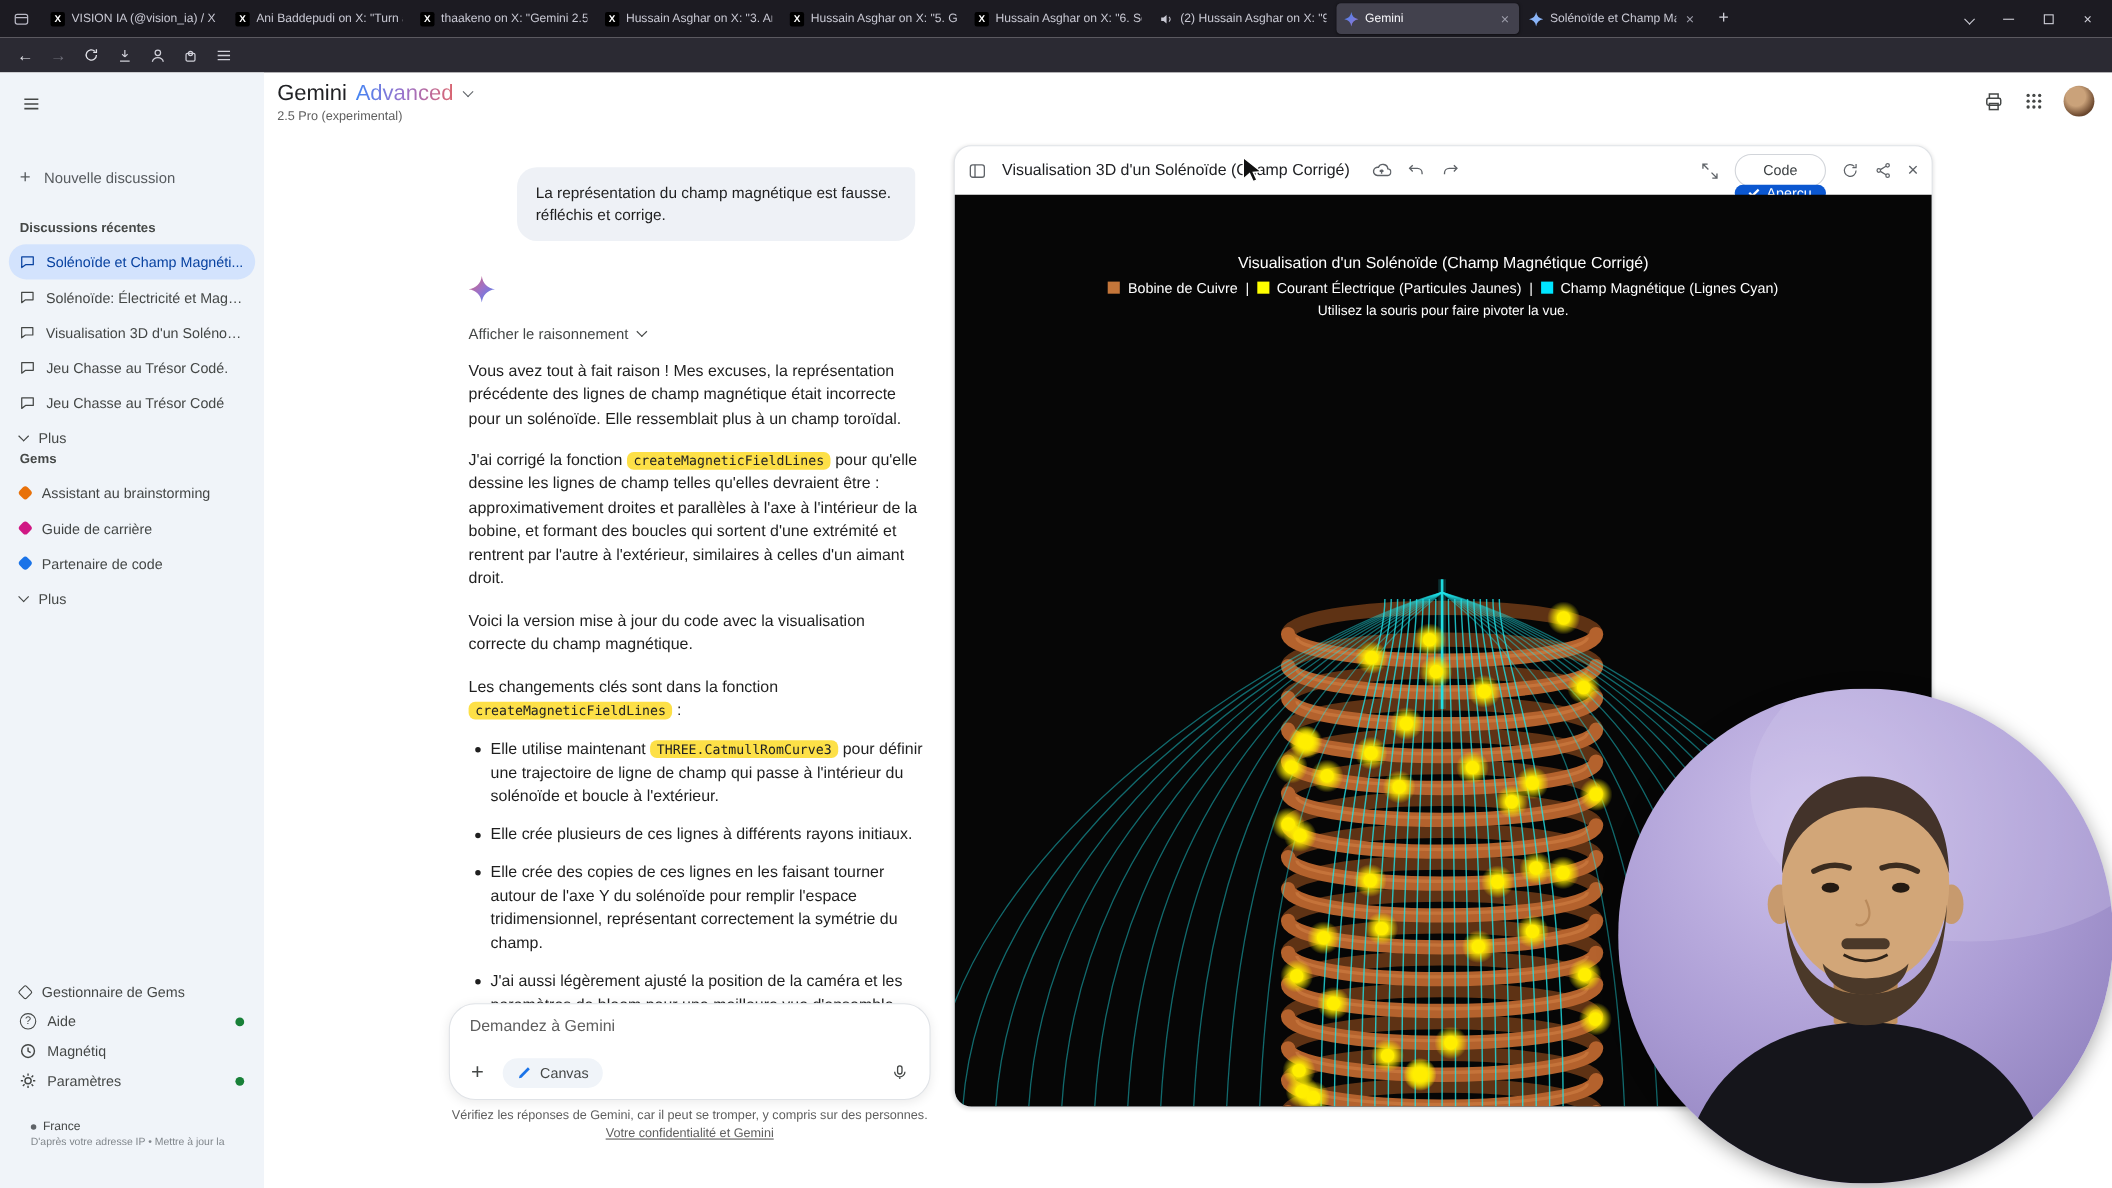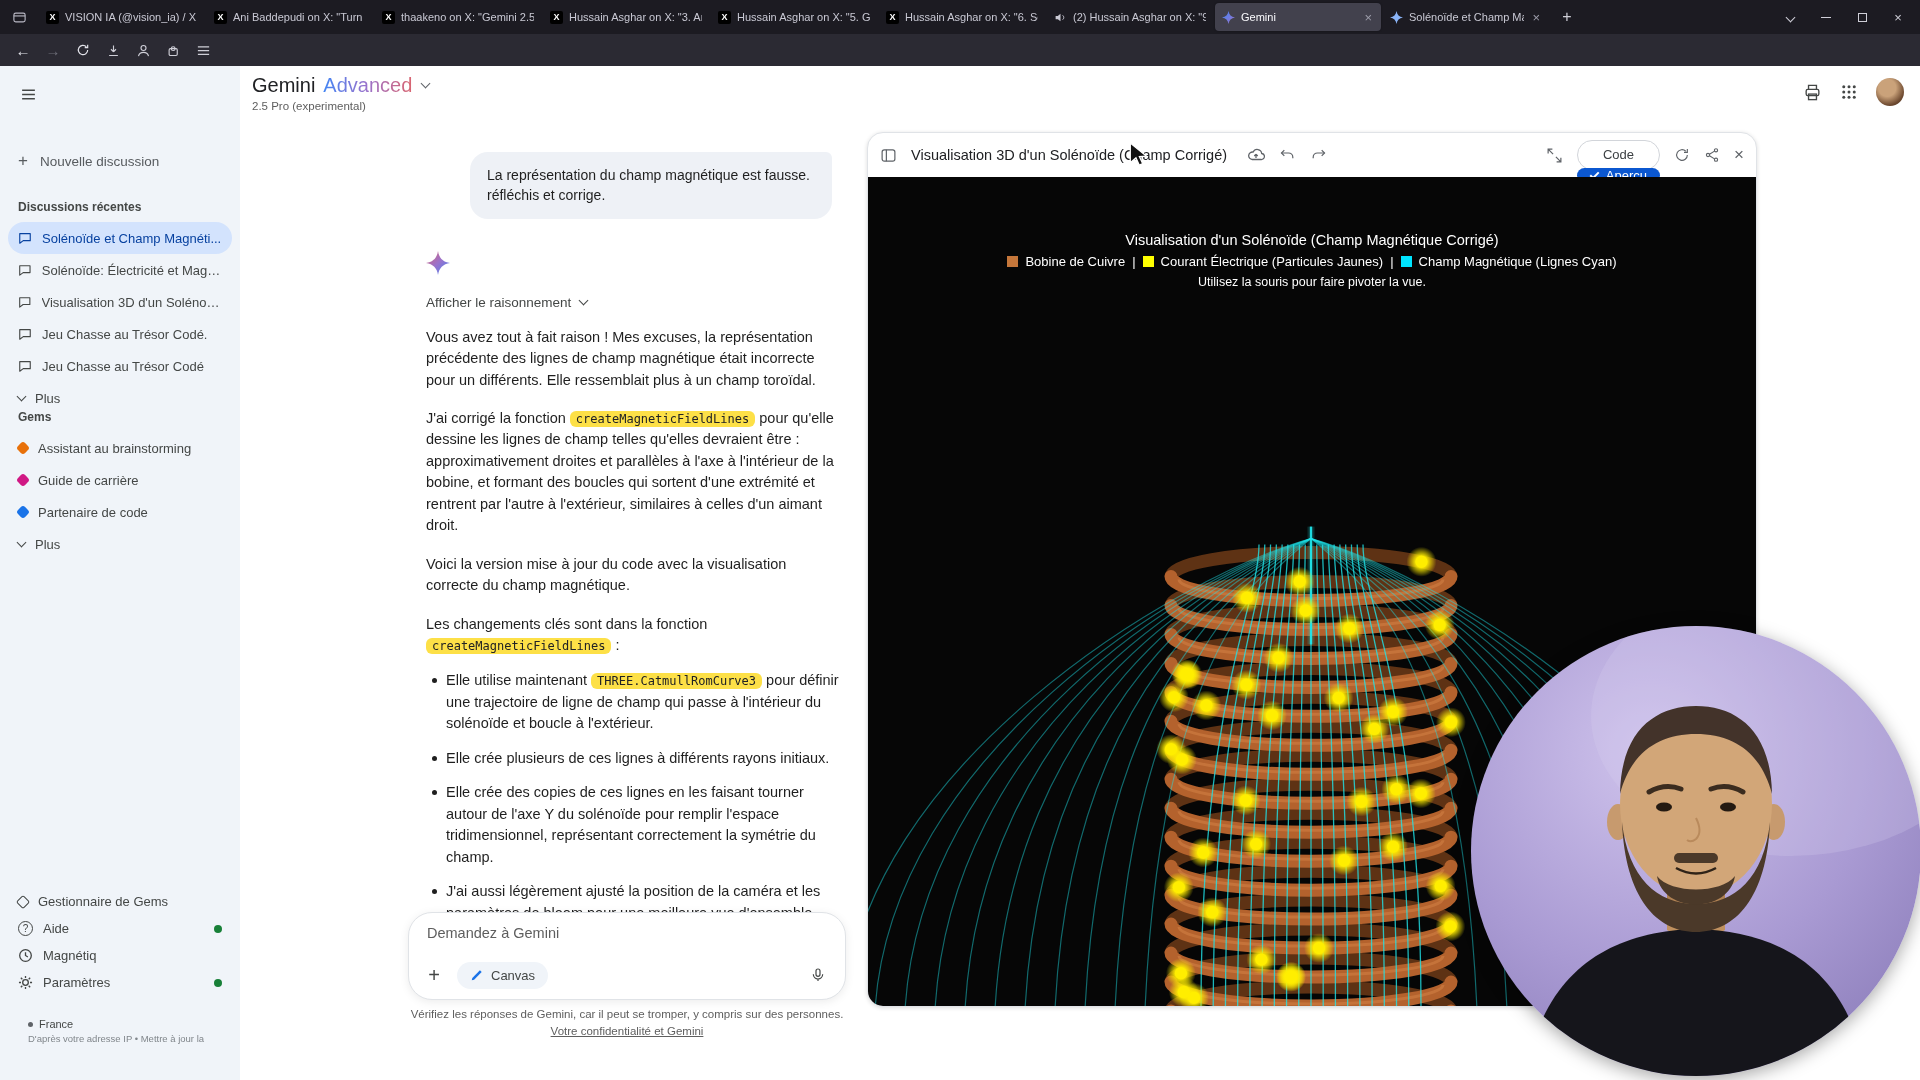--- a/index.html
+++ b/index.html
@@ -378,21 +378,21 @@
           <path d="M24 0C26 14 34 22 48 24 34 26 26 34 24 48 22 34 14 26 0 24 14 22 22 14 24 0Z" fill="url(#spark)"></path>
         </svg>
       </div>
 
       <div class="reason-row">
         <span>Afficher le raisonnement</span>
         <span class="chev"></span>
       </div>
 
       <div class="msg">
-        <p>Vous avez tout à fait raison ! Mes excuses, la représentation précédente des lignes de champ magnétique était incorrecte pour un différents. Elle ressemblait plus à un champ toroïdal.</p>
+        <p>Vous avez tout à fait raison ! Mes excuses, la représentation précédente des lignes de champ magnétique était incorrecte pour un solénoïde. Elle ressemblait plus à un champ toroïdal.</p>
         <p>
           <span>J'ai corrigé la fonction</span>
           <code class="codechip">createMagneticFieldLines</code>
           <span>pour qu'elle dessine les lignes de champ telles qu'elles devraient être : approximativement droites et parallèles à l'axe à l'intérieur de la bobine, et formant des boucles qui sortent d'une extrémité et rentrent par l'autre à l'extérieur, similaires à celles d'un aimant droit.</span>
         </p>
         <p>Voici la version mise à jour du code avec la visualisation correcte du champ magnétique.</p>
         <p>
           <span>Les changements clés sont dans la fonction</span>
           <code class="codechip">createMagneticFieldLines</code>
           <span>:</span>

